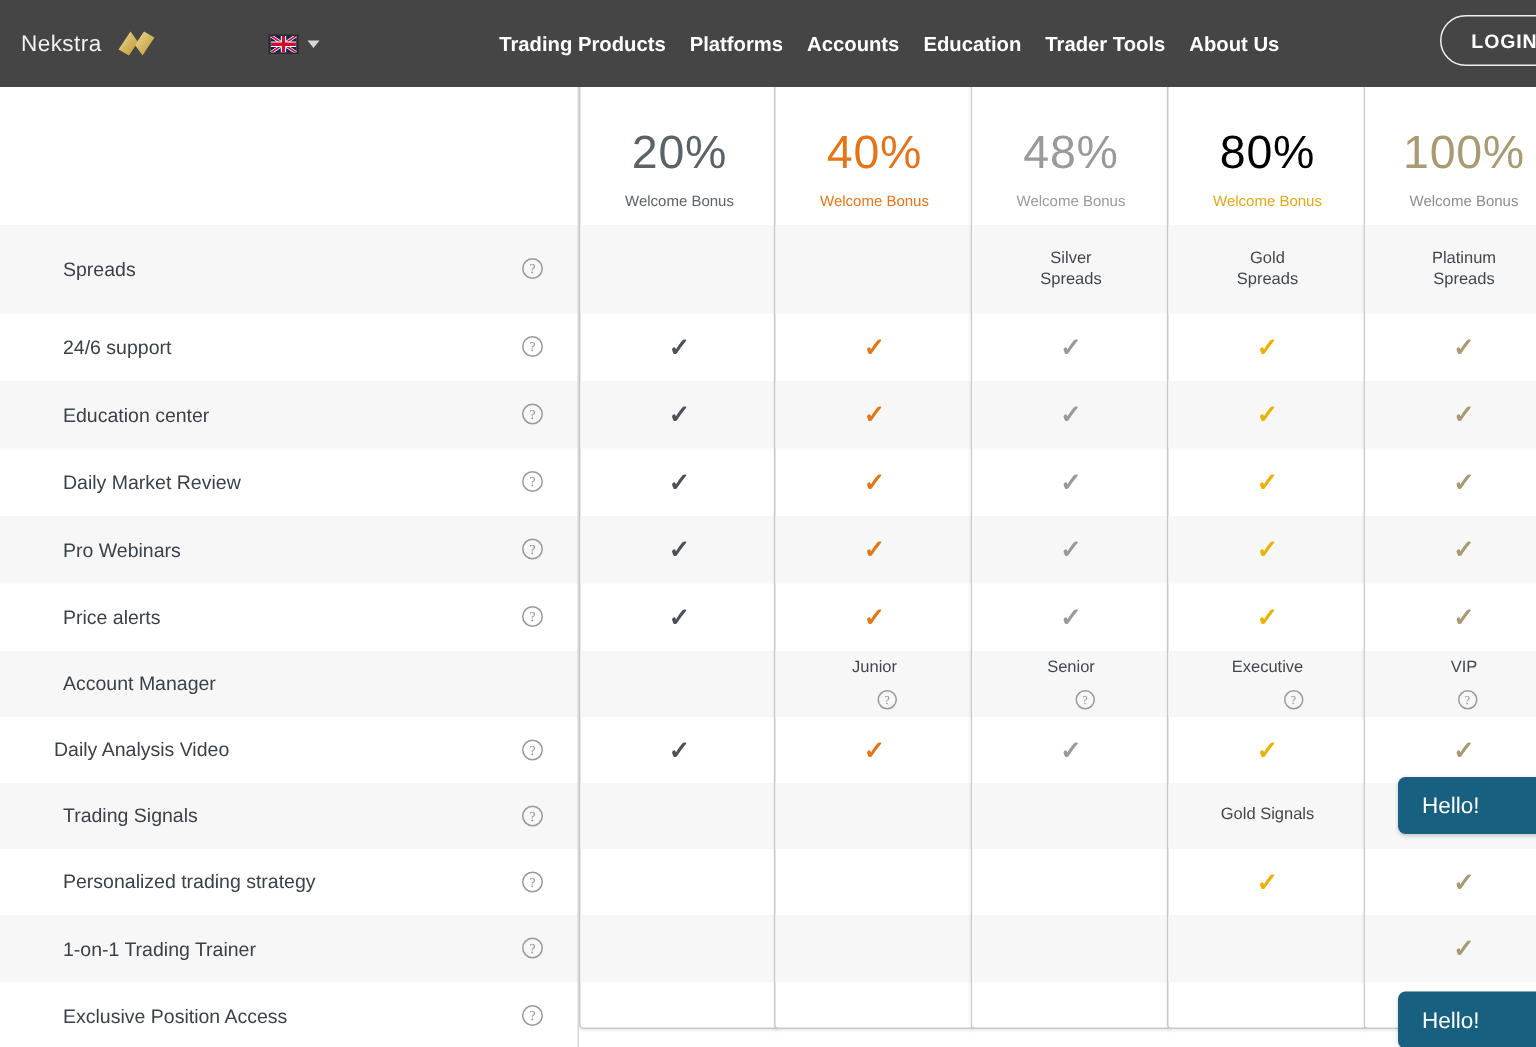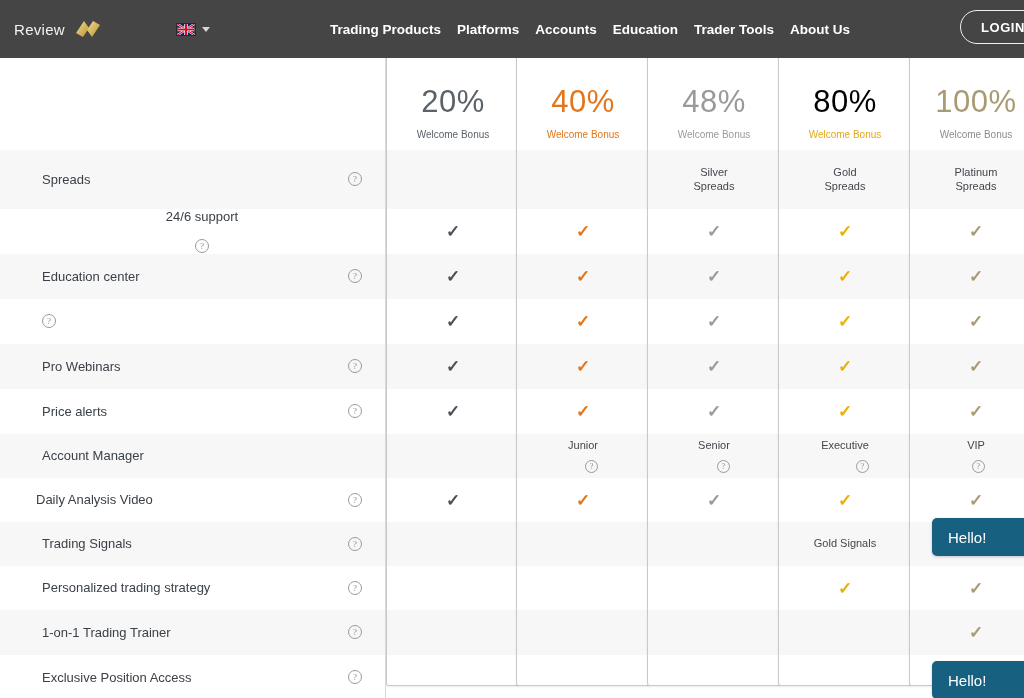--- a/index.html
+++ b/index.html
@@ -365,29 +365,30 @@
         </div>
       </div>
     </div>
 
   <div class="feature-col">
     <div class="feature-rows" id="feature-rows">
         <div class="frow alt" style="height: 59px;">
           <div class="flabel">Spreads</div>
           <div class="qmark">?</div>
         </div>
-        <div class="frow" style="height: 45px; flex-direction: column;">
+        <div class="frow" style="height: 45px;">
           <div class="flabel">24/6 support</div>
           <div class="qmark">?</div>
         </div>
         <div class="frow alt" style="height: 45px;">
           <div class="flabel">Education center</div>
           <div class="qmark">?</div>
         </div>
         <div class="frow" style="height: 45px;">
+          <div class="flabel">Daily Market Review</div>
           <div class="qmark">?</div>
         </div>
         <div class="frow alt" style="height: 45px;">
           <div class="flabel">Pro Webinars</div>
           <div class="qmark">?</div>
         </div>
         <div class="frow" style="height: 45px; justify-content: center;">
           <div class="flabel">Price alerts</div>
           <div class="qmark">?</div>
         </div>
@@ -413,21 +414,21 @@
         <div class="frow" style="height: 45px;">
           <div class="flabel">Exclusive Position Access</div>
           <div class="qmark">?</div>
         </div>
       </div>
     <div class="feature-col-edge"></div>
   </div>
 
   <div class="navbar">
     <div class="brand">
-      <span class="brand-name">Review</span>
+      <span class="brand-name">Nekstra</span>
       <span>
         <svg class="logo-mark" viewBox="0 0 28 20">
           <defs>
             <linearGradient id="gld" x1="0" y1="0" x2="1" y2="1">
               <stop offset="0%" stop-color="#f0dca0"></stop>
               <stop offset="50%" stop-color="#d5b75f"></stop>
               <stop offset="100%" stop-color="#b9972f"></stop>
             </linearGradient>
           </defs>
           <path d="M2 14 L10 2 L15 9 L9 18 Z" fill="url(#gld)"></path>

